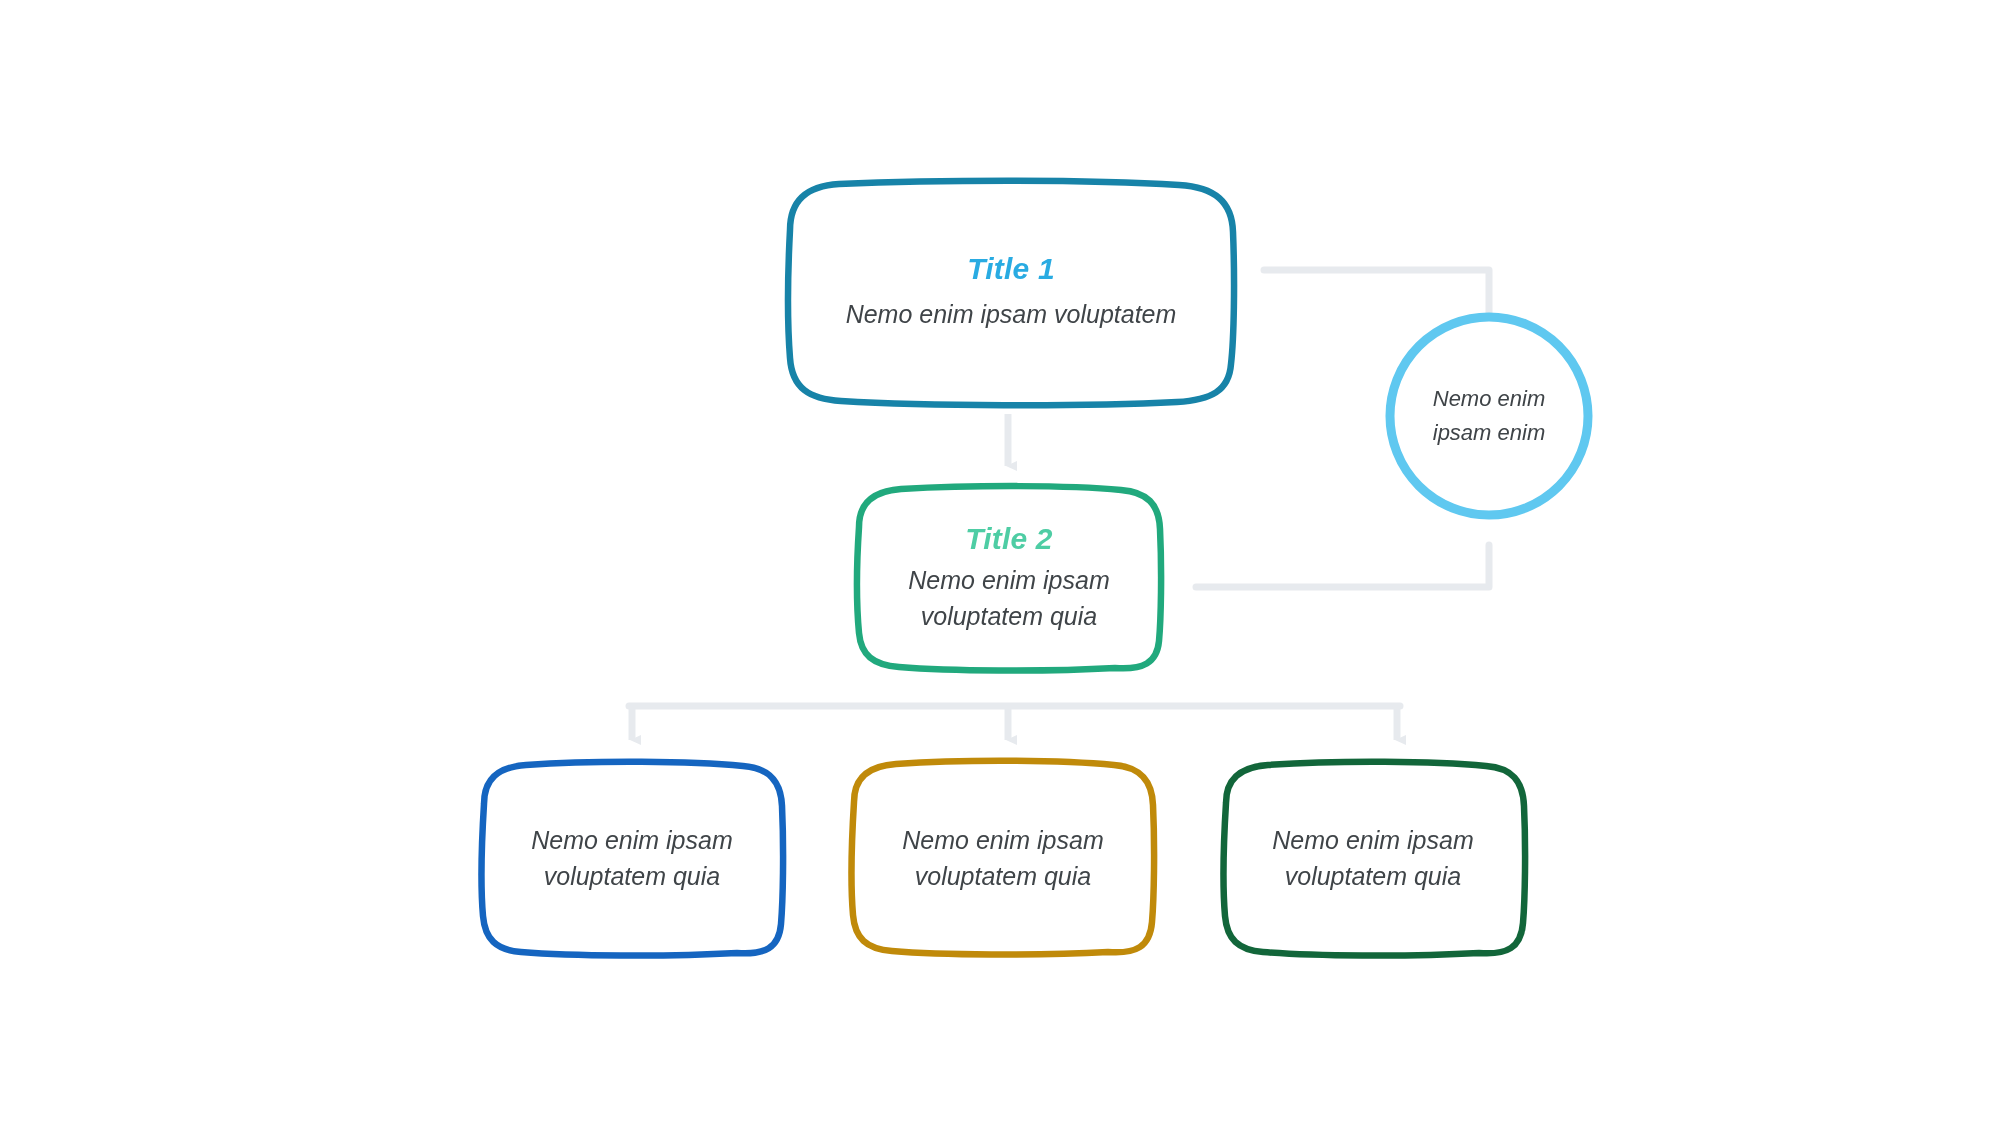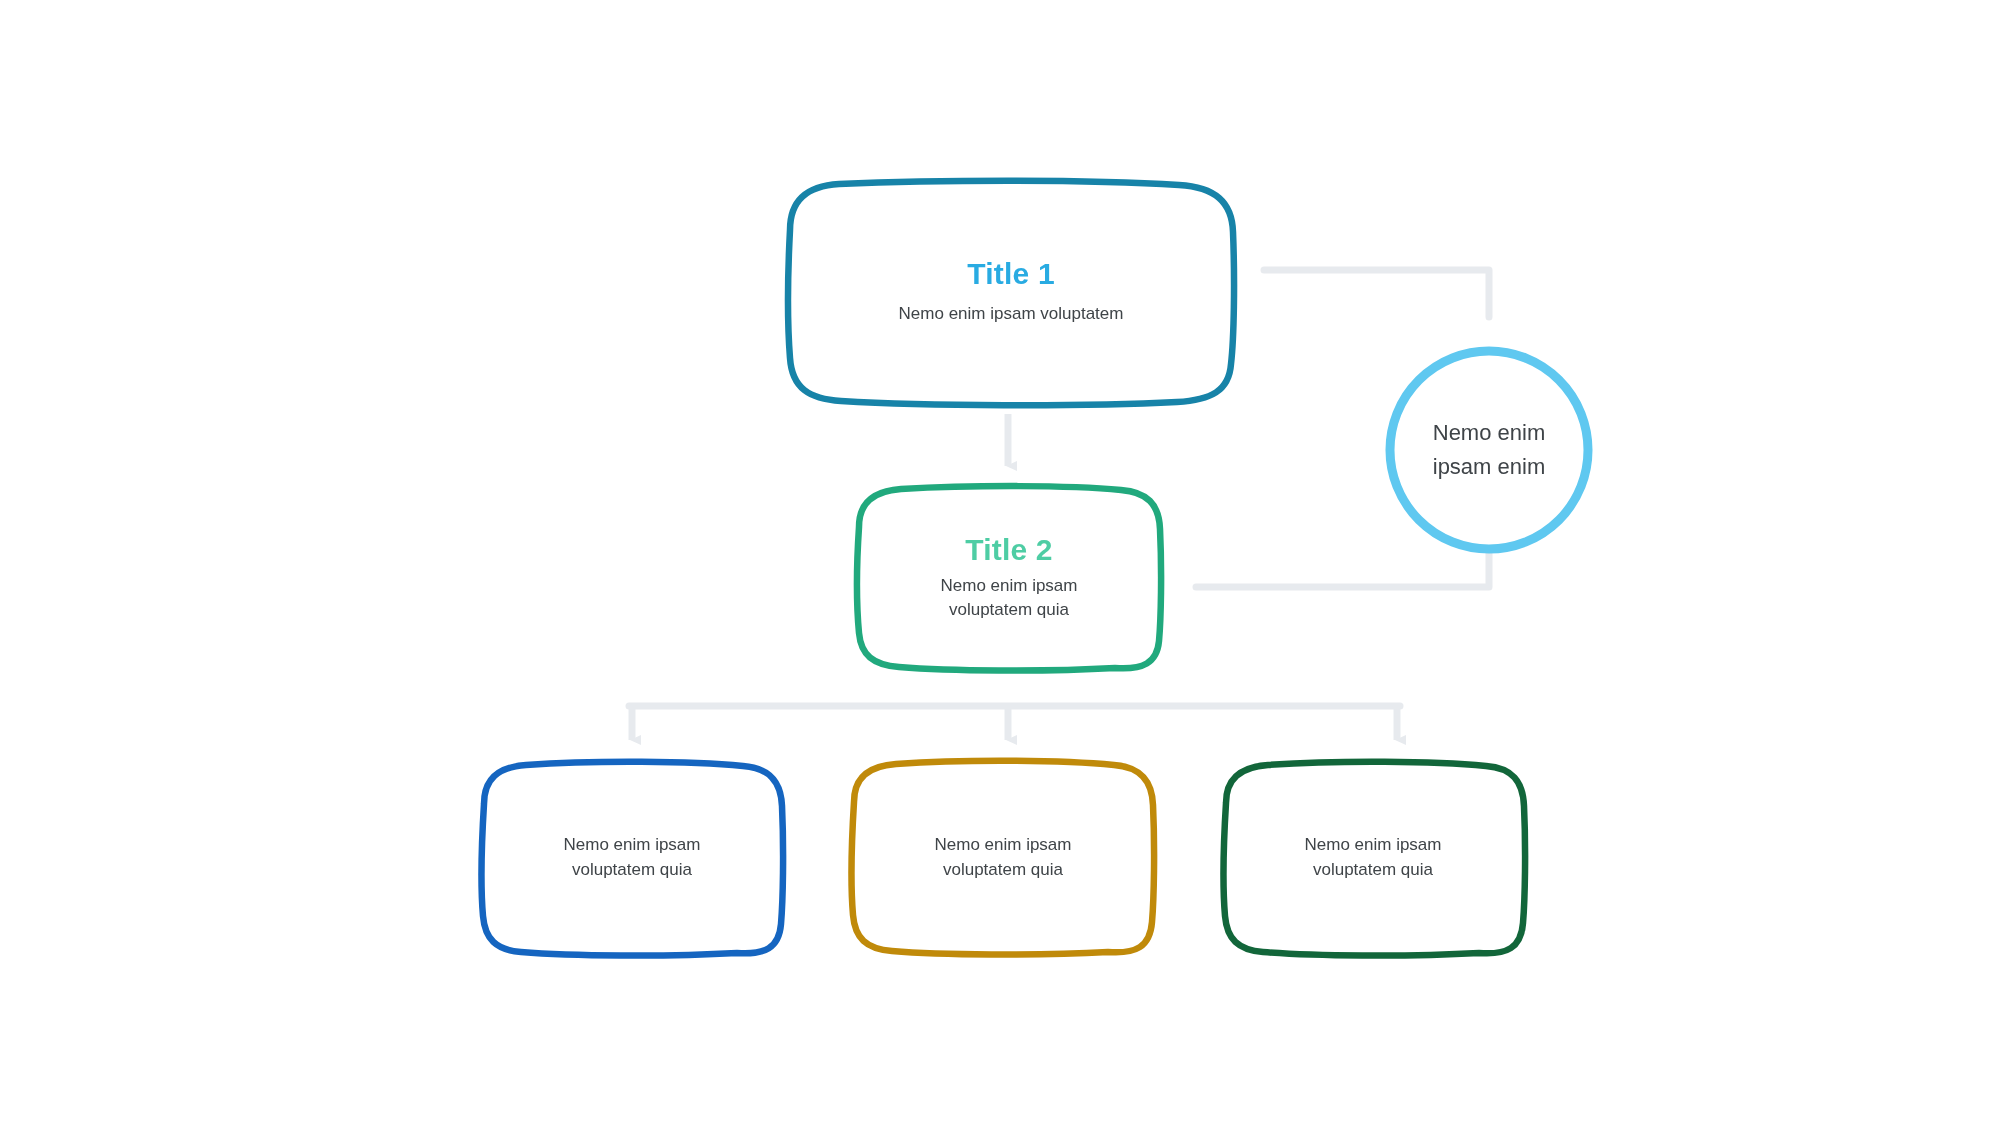--- a/index.html
+++ b/index.html
@@ -1,29 +1,29 @@
 <!DOCTYPE html>
 <html><head>
 <meta charset="utf-8">
 <style>
   html,body{margin:0;padding:0;background:#ffffff;}
   body{width:2000px;height:1125px;overflow:hidden;
        font-family:"Liberation Sans","DejaVu Sans",sans-serif;}
   #stage{position:relative;width:2000px;height:1125px;background:#fff;}
   #wires{position:absolute;left:0;top:0;width:2000px;height:1125px;}
   .node{position:absolute;display:flex;flex-direction:column;
-        align-items:center;justify-content:center;text-align:center;box-sizing:border-box;}
+        align-items:center;justify-content:center;text-align:center;box-sizing:border-box;font-style:italic;}
   .node .frame{position:absolute;left:0;top:0;width:100%;height:100%;overflow:visible;}
   .node .content{position:relative;z-index:2;width:84%;}
   .ttl{font-weight:bold;font-size:30px;line-height:1.15;margin:0 0 10px 0;letter-spacing:.2px;}
-  .bdy{font-size:17px;line-height:1.45;color:#3f4448;margin:0;}
+  .bdy{font-size:25px;line-height:1.45;color:#3f4448;margin:0;}
   .circ .bdy{font-size:22px;line-height:1.55;}
   #n-title1{left:783px;top:178px;width:456px;height:228px;}
   #n-title2{left:853px;top:483px;width:312px;height:190px;justify-content:center;}
-  #n-circle{left:1383px;top:344px;width:212px;height:212px;}
+  #n-circle{left:1383px;top:310px;width:212px;height:212px;}
   #n-leaf1{left:477px;top:758px;width:310px;height:200px;}
   #n-leaf2{left:848px;top:758px;width:310px;height:200px;}
   #n-leaf3{left:1218px;top:758px;width:310px;height:200px;}
 </style>
 </head>
 <body>
 
 <div id="stage">
 
   <svg id="wires" viewBox="0 0 2000 1125">

